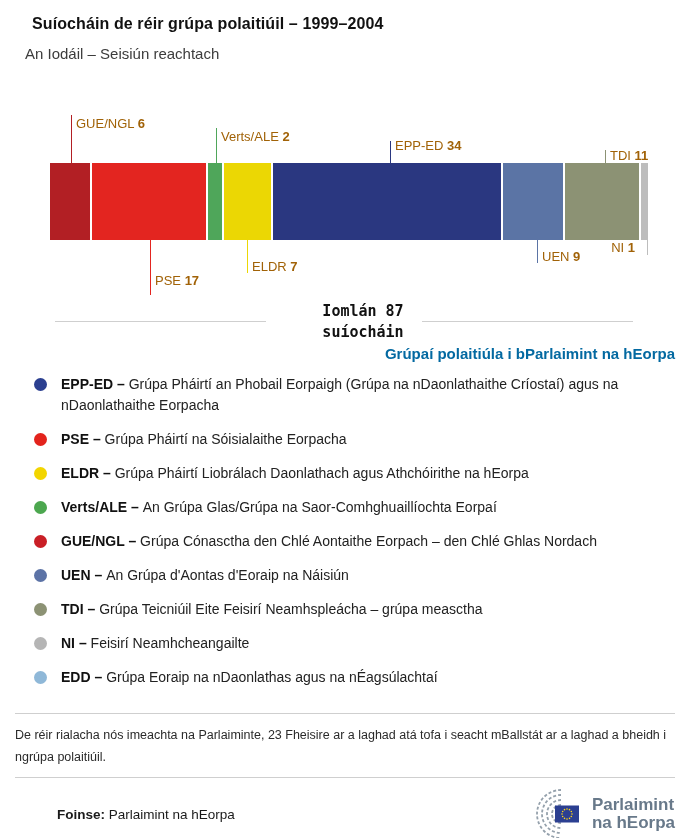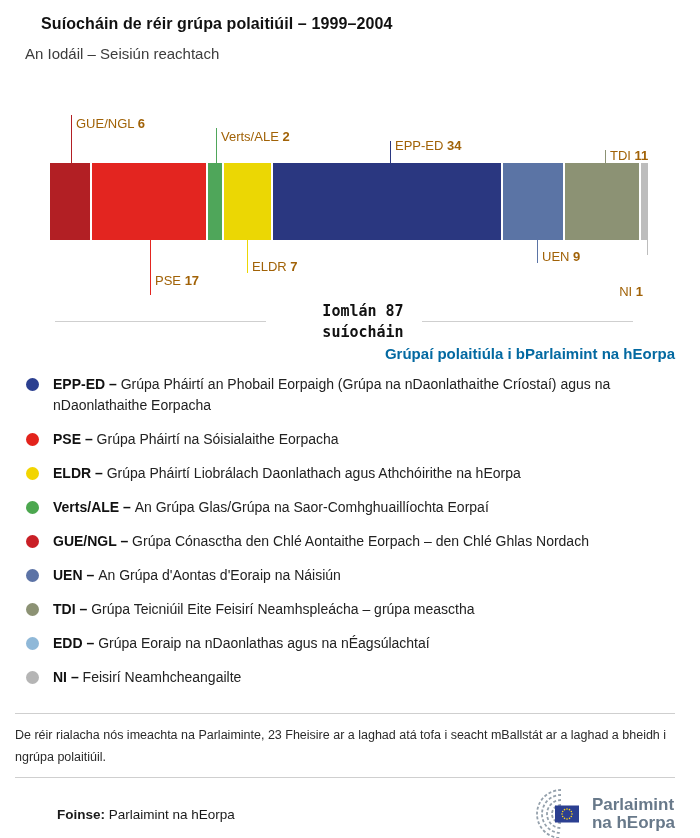--- a/index.html
+++ b/index.html
@@ -2,39 +2,39 @@
 <html><head>
 <meta charset="utf-8">
 <style>
   html,body{margin:0;padding:0;background:#fff;}
   body{
     width:700px;height:838px;position:relative;overflow:hidden;
     font-family:"Liberation Sans","DejaVu Sans",sans-serif;color:#1a1a1a;
   }
   .pad{padding-left:25px;padding-right:25px;}
   
-  h1{font-size:16px;line-height:20px;margin:14px 16px 0;font-weight:700;color:#111;letter-spacing:.1px;}
+  h1{font-size:16px;line-height:20px;margin:14px 7px 0;font-weight:700;color:#111;letter-spacing:.1px;}
   .subtitle{margin-top:10px;font-size:15px;line-height:20px;color:#3c3c3c;}
   
   .chart{position:relative;width:700px;height:190px;margin-top:44px;}
   .bar{position:absolute;left:50px;top:55px;width:598px;height:77px;display:flex;gap:2px;}
   .bar .seg{height:100%;}
   .c-line{position:absolute;width:1px;}
   .c-label{position:absolute;font-size:13px;line-height:14px;white-space:nowrap;color:#a16207;}
   .c-label b{font-weight:700;}
   
   .total-row{display:flex;align-items:center;height:47px;}
   .total-line{height:1px;background:#cfcfcf;flex:1;}
   .total-line.l{margin-left:30px;margin-right:18px;}
   .total-line.r{margin-right:42px;margin-left:18px;}
   .total-text{font-family:"DejaVu Sans Mono","Liberation Mono",monospace;font-weight:700;
     font-size:15px;line-height:21px;text-align:center;color:#111;margin-left:38px;}
   
   .legend-heading{font-size:15px;line-height:18px;font-weight:700;color:#0369a1;margin:0;text-align:right;}
-  ul.legend{list-style:none;margin:11px 0 0;padding:0 25px;}
+  ul.legend{list-style:none;margin:11px 0 0;padding:0 33px;}
   ul.legend li{display:flex;align-items:flex-start;margin-bottom:13px;font-size:14px;line-height:21px;color:#222;}
   .dot{width:13px;height:13px;border-radius:50%;flex:0 0 13px;margin:4px 14px 0 1px;}
   .legend-text b{font-weight:700;color:#111;}
   
   .footnote{margin-top:25px;margin-left:15px;margin-right:25px;
     border-top:1px solid #cfcfcf;border-bottom:1px solid #cfcfcf;
     padding:10px 0 9px;font-size:12.5px;line-height:22px;color:#2a2a2a;}
   
   .footer{margin-top:8px;display:flex;justify-content:space-between;align-items:center;height:56px;}
   .source{font-size:13.5px;color:#1a1a1a;}
@@ -70,21 +70,21 @@
       <div class="c-label" style="left: 221px; top: 22px;"><span>Verts/ALE </span><b>2</b></div>
       <div class="c-line" style="left: 247px; top: 132px; height: 33px; background: rgb(235, 215, 4);"></div>
       <div class="c-label" style="left: 252px; top: 152px;"><span>ELDR </span><b>7</b></div>
       <div class="c-line" style="left: 390px; top: 33px; height: 22px; background: rgb(42, 55, 128);"></div>
       <div class="c-label" style="left: 395px; top: 31px;"><span>EPP-ED </span><b>34</b></div>
       <div class="c-line" style="left: 537px; top: 132px; height: 23px; background: rgb(91, 116, 165);"></div>
       <div class="c-label" style="left: 542px; top: 142px;"><span>UEN </span><b>9</b></div>
       <div class="c-line" style="left: 605px; top: 42px; height: 13px; background: rgb(140, 146, 116);"></div>
       <div class="c-label" style="left: 610px; top: 41px;"><span>TDI </span><b>11</b></div>
       <div class="c-line" style="left: 647px; top: 132px; height: 15px; background: rgb(189, 189, 189);"></div>
-      <div class="c-label" style="right: 57px; top: 133px; margin-top: 44px;"><span>NI </span><b>1</b></div>
+      <div class="c-label" style="right: 65px; top: 133px;"><span>NI </span><b>1</b></div>
     </div>
 </div>
 
 <div class="total-row pad">
   <div class="total-line l"></div>
   <div class="total-text">
     <div>Iomlán 87</div>
     <div>suíocháin</div>
   </div>
   <div class="total-line r"></div>
@@ -115,26 +115,26 @@
     </li>
     <li>
       <span class="dot" style="background: rgb(92, 115, 166);"></span>
       <span class="legend-text"><b>UEN – </b>An Grúpa d'Aontas d'Eoraip na Náisiún</span>
     </li>
     <li>
       <span class="dot" style="background: rgb(140, 146, 116);"></span>
       <span class="legend-text"><b>TDI – </b>Grúpa Teicniúil Eite Feisirí Neamhspleácha – grúpa measctha</span>
     </li>
     <li>
+      <span class="dot" style="background: rgb(181, 181, 181);"></span>
+      <span class="legend-text"><b>NI – </b>Feisirí Neamhcheangailte</span>
+    </li>
+    <li>
       <span class="dot" style="background: rgb(143, 184, 216);"></span>
       <span class="legend-text"><b>EDD – </b>Grúpa Eoraip na nDaonlathas agus na nÉagsúlachtaí</span>
-    </li>
-    <li>
-      <span class="dot" style="background: rgb(181, 181, 181);"></span>
-      <span class="legend-text"><b>NI – </b>Feisirí Neamhcheangailte</span>
     </li>
   </ul>
 
 <div class="footnote">De réir rialacha nós imeachta na Parlaiminte, 23 Fheisire ar a laghad atá tofa i seacht mBallstát ar a laghad a bheidh i ngrúpa polaitiúil.</div>
 
 <footer class="footer pad">
   <div class="source">
     <b>Foinse:</b>
     <span>Parlaimint na hEorpa</span>
   </div>

